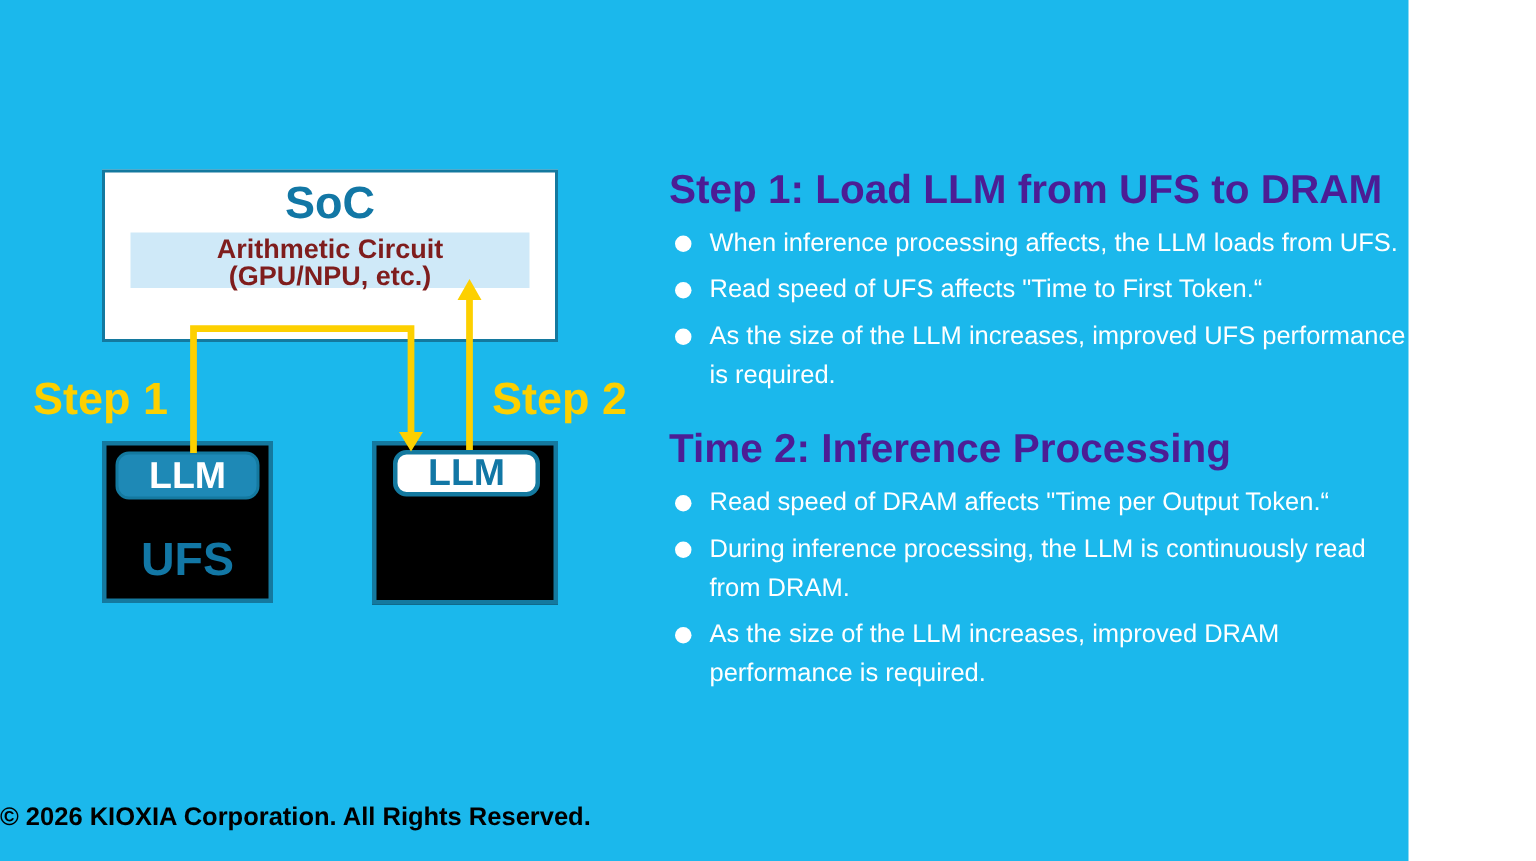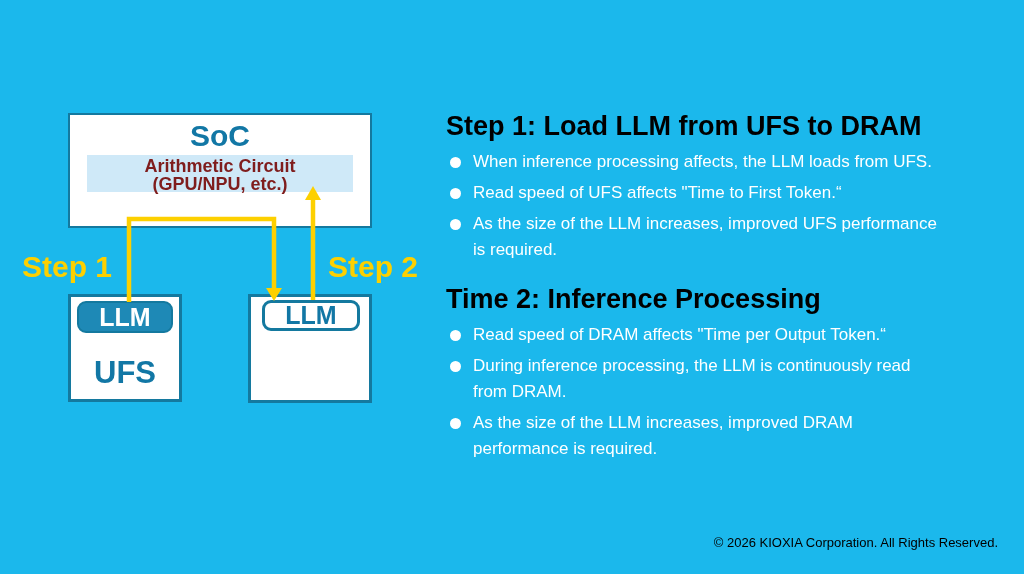--- a/index.html
+++ b/index.html
@@ -1,37 +1,38 @@
 <!DOCTYPE html>
 <html><head>
 <meta charset="utf-8">
 <style>
   html,body{margin:0;padding:0;}
   .stage{
-    position:relative;width:1024px;height:574px;overflow:hidden;
+    position:relative;width:915px;height:574px;overflow:hidden;
     background:#1bb8ec;
     font-family:"Liberation Sans",sans-serif;
+    padding-left:24px;
   }
   
   .soc-box{
     position:absolute;left:68px;top:113px;width:304px;height:115px;
     background:#ffffff;border:2px solid #14799f;box-sizing:border-box;
   }
   .soc-title{
     text-align:center;margin-top:4px;
     font-size:30px;font-weight:bold;color:#1277a5;line-height:34px;
   }
   .arith-band{
     position:absolute;left:17px;top:40px;width:266px;height:37px;
     background:#cfe9f8;text-align:center;
     font-size:18px;line-height:18px;font-weight:bold;color:#7f1d1d;
     padding-top:2px;box-sizing:border-box;
   }
   .mem-box{
-    position:absolute;background:#ffffff;
+    position:absolute;background:#000000;
     border:3px solid #14799f;box-sizing:border-box;
   }
   .ufs-box{left:68px;top:294px;width:114px;height:108px;}
   .dram-box{left:248px;top:294px;width:124px;height:109px;}
   .chip{
     position:absolute;text-align:center;font-weight:bold;
     border-radius:9px;box-sizing:border-box;
   }
   .chip-filled{
     left:6px;top:4px;width:96px;height:32px;
@@ -52,34 +53,34 @@
     white-space:nowrap;
   }
   .step-label-1{left:22px;top:250px;}
   .step-label-2{left:328px;top:250px;}
   .arrows{position:absolute;left:0;top:0;width:1024px;height:574px;pointer-events:none;}
   
   .section{position:absolute;left:446px;width:570px;}
   .section-1{top:110px;}
   .section-2{top:283px;}
   .section-heading{
-    font-size:27px;line-height:32px;font-weight:bold;color:#000000;
+    font-size:27px;line-height:32px;font-weight:bold;color:#4c1d95;
     white-space:nowrap;
   }
   .bullets{padding-top:7px;}
   .bullet{display:flex;margin-bottom:5px;}
   .dot{
     flex:none;width:11px;height:11px;border-radius:50%;
     background:#ffffff;margin:8px 12px 0 4px;
   }
   .bullet-text{font-size:17px;line-height:26px;color:#ffffff;}
   
   .copyright{
-    position:absolute;left:0;right:26px;top:535px;text-align:right;
-    font-size:13px;font-weight:normal;color:#000000;
+    position:absolute;left:0;right:26px;top:535px;
+    font-size:17px;font-weight:bold;color:#000000;
   }
 </style>
 </head>
 <body>
 
 <div class="stage">
 
   <div class="soc-box">
     <div class="soc-title">SoC</div>
     <div class="arith-band">

